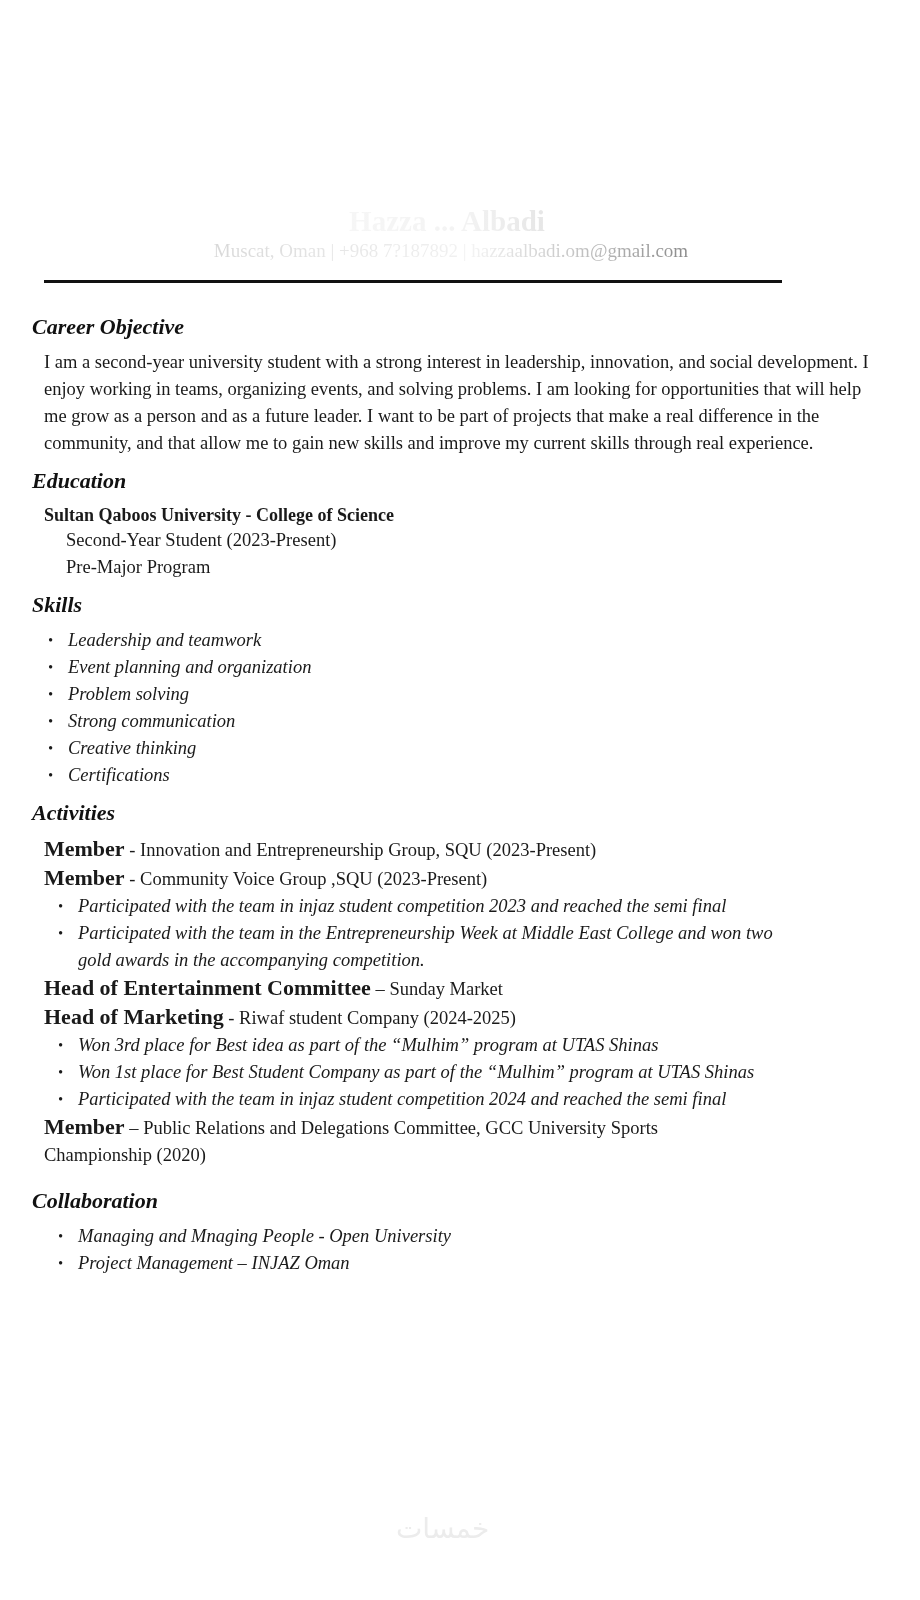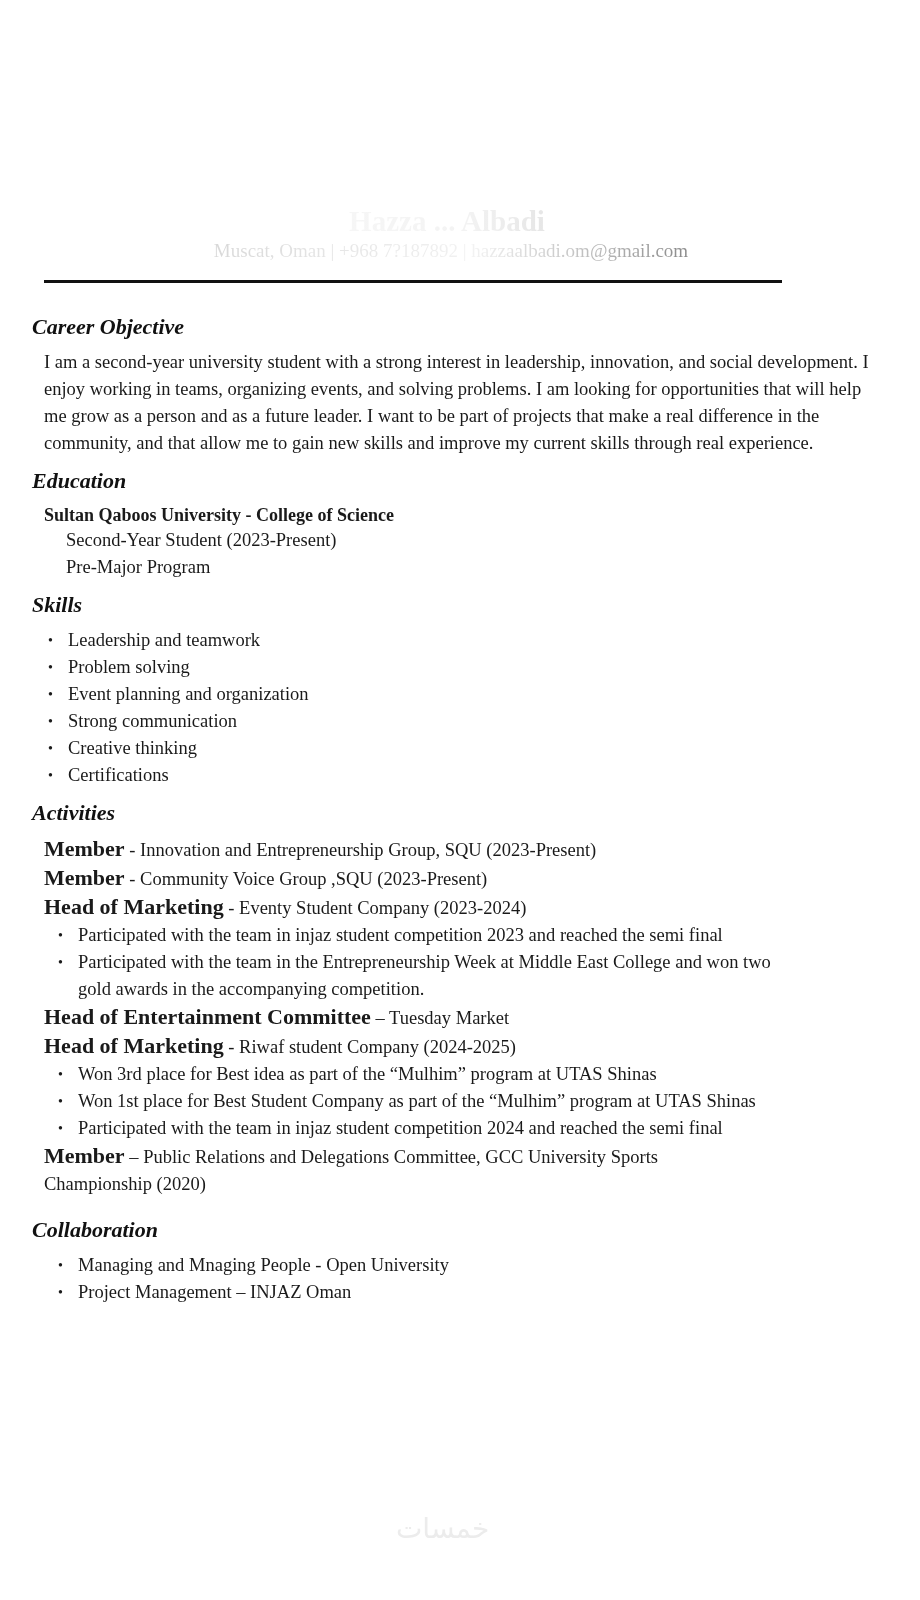--- a/index.html
+++ b/index.html
@@ -26,21 +26,21 @@
   .content { position: absolute; left: 24px; top: 305px; width: 870px; }
   h2 {
     font-size: 22px; font-style: italic; font-weight: bold; margin: 8px;
     line-height: 28px; color: #111;
   }
   p, .line { font-size: 18.5px; line-height: 27px; margin: 0; }
   .objective { padding-left: 20px; width: 840px; }
   .edu-school { padding-left: 20px; font-weight: bold; font-size: 18px; line-height: 24px; }
   .edu-detail { padding-left: 42px; }
   .sec { margin-top: 10px; }
-  ul { margin: 0; padding: 0; list-style: none; }
+  ul { margin: 0; padding: 0; list-style: none; font-style: italic; }
   ul.skills li { padding-left: 44px; position: relative; font-size: 18.5px; line-height: 27px; }
   ul.skills li::before, ul.bul li::before {
     content: "\2022"; position: absolute; font-size: 14px;
   }
   ul.skills li::before { left: 24px; }
   .act { padding-left: 20px; font-size: 18.5px; line-height: 27px; }
   .act b { font-weight: bold; font-size: 22px; }
   ul.bul li { padding-left: 54px; position: relative; font-size: 18.5px; line-height: 27px; width: 710px; }
   ul.bul li::before { left: 34px; }
   .act.wrap { width: 700px; }
@@ -69,46 +69,43 @@
     <h2>Education</h2>
     <div class="edu-school">Sultan Qaboos University - College of Science</div>
     <div class="line edu-detail">Second-Year Student (2023-Present)</div>
     <div class="line edu-detail">Pre-Major Program</div>
   </section>
 
   <section class="sec">
     <h2>Skills</h2>
     <ul class="skills">
       <li>Leadership and teamwork</li>
+      <li>Event planning and organization</li>
       <li>Problem solving</li>
-      <li>Event planning and organization</li>
       <li>Strong communication</li>
       <li>Creative thinking</li>
       <li>Certifications</li>
     </ul>
   </section>
 
   <section class="sec">
     <h2>Activities</h2>
 
     <div class="act">
       <b>Member</b><span> - </span><span>Innovation and  Entrepreneurship  Group, SQU (2023-Present)</span>
     </div>
     <div class="act">
       <b>Member</b><span> - </span><span>Community Voice Group ,SQU (2023-Present)</span>
     </div>
-    <div class="act">
-      <b>Head of Marketing</b><span> - </span><span>Eventy Student Company (2023-2024)</span>
-    </div>
     <ul class="bul">
       <li>Participated with the team in injaz student competition 2023 and reached the semi final</li>
       <li>Participated with the team in the Entrepreneurship Week at Middle East College and won two gold awards in the accompanying competition.</li>
     </ul>
     <div class="act">
-      <b>Head of Entertainment Committee</b><span> – </span><span>Tuesday Market</span>
+      <b>Head of Entertainment Committee</b><span> – </span><span>Sunday Market</span>
     </div>
     <div class="act">
       <b>Head of Marketing</b><span> - </span><span>Riwaf student Company (2024-2025)</span>
     </div>
     <ul class="bul">
       <li>Won 3rd place for Best idea as part of the “Mulhim” program at UTAS Shinas</li>
       <li>Won 1st place for Best Student Company as part of the “Mulhim” program at UTAS Shinas</li>
       <li>Participated with the team in injaz student competition 2024 and reached the semi final</li>
     </ul>
     <div class="act wrap">

